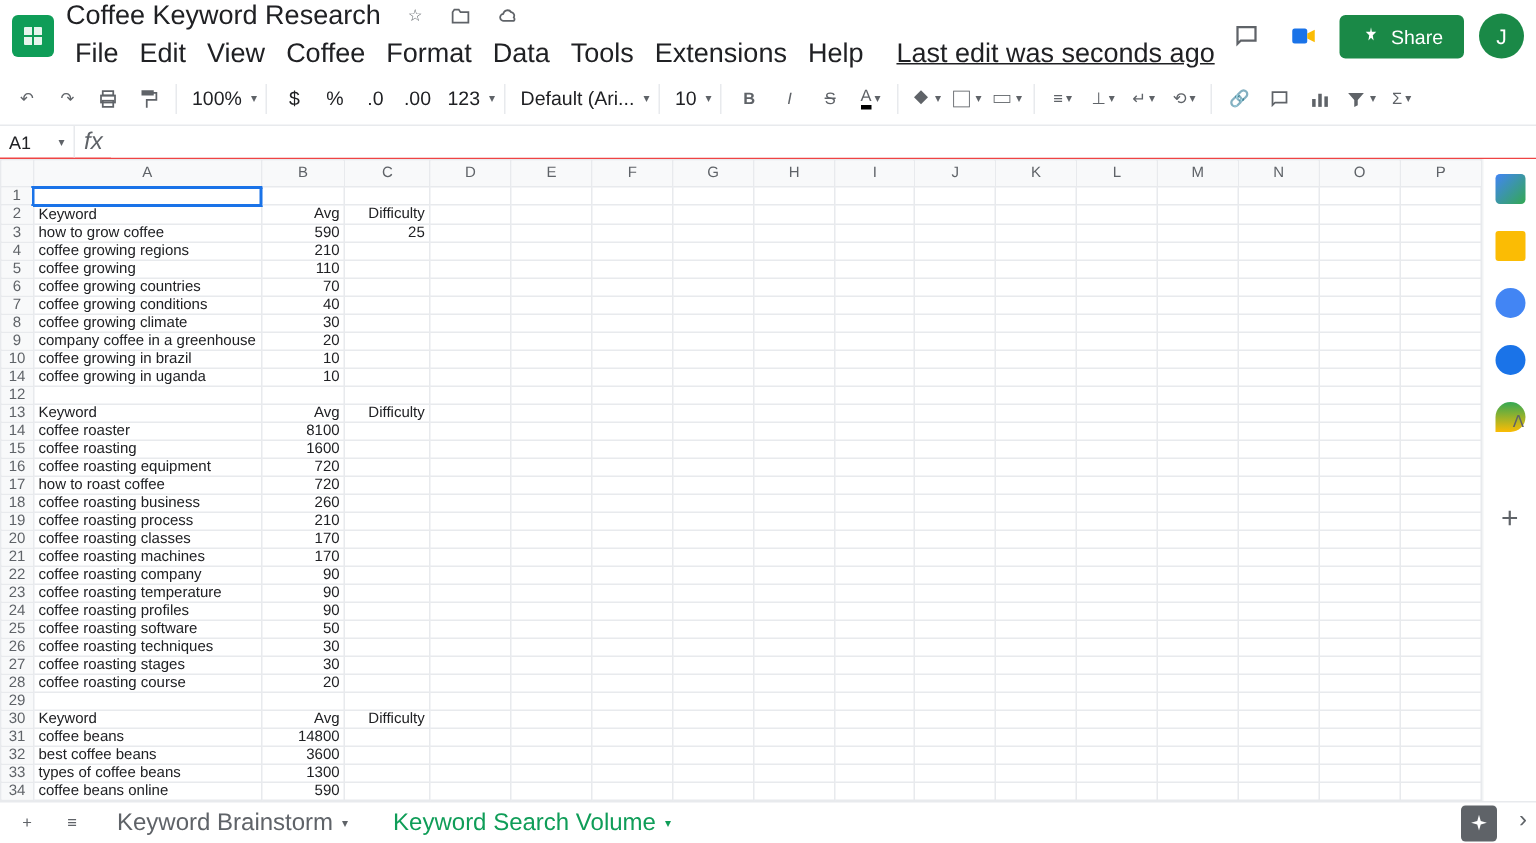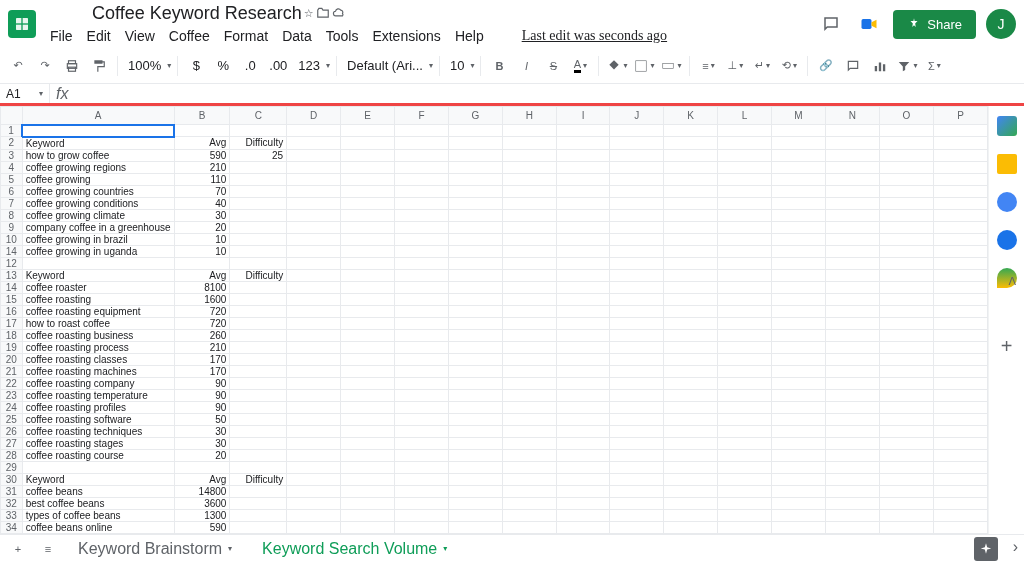--- a/index.html
+++ b/index.html
@@ -1,37 +1,37 @@
 <!DOCTYPE html>
 <html><head>
 <meta charset="utf-8">
 <style>
 * { margin:0; padding:0; box-sizing:border-box; }
 body { font-family:Arial,sans-serif; font-size:11px; color:#202124; background:#fff; width:1024px; height:562px; overflow:hidden; position:relative; }
 .header { display:flex; align-items:center; padding:4px 8px; height:48px; }
 .logo { width:28px; height:28px; background:#0f9d58; border-radius:4px; display:flex; align-items:center; justify-content:center; margin-right:8px; }
 .logo svg { width:16px; height:16px; }
 .title-area { flex:1; }
-.title-row { display:flex; align-items:center; gap:2px;margin-left:48px; }
+.title-row { display:flex; align-items:center; gap:18px; }
 .doc-title { font-size:18px; color:#202124; }
 .title-icon { color:#5f6368; display:flex; align-items:center; }
 .menubar { display:flex; gap:2px; margin-top:2px; }
-.menubar span { padding:2px 6px; color:#202124; font-size:14px; cursor:pointer; border-radius:3px; }
-.lastedit { color:#5f6368; font-size:13px; text-decoration:underline; margin-left:24px; cursor:pointer;font-family:Liberation Serif, serif; }
+.menubar span { padding:2px 6px; color:#202124; font-size:18px; cursor:pointer; border-radius:3px; }
+.lastedit { color:#5f6368; font-size:13px; text-decoration:underline; margin-left:8px; cursor:pointer; }
 .header-right { display:flex; align-items:center; gap:10px; margin-left:auto; }
 .icon-btn { width:28px; height:28px; display:flex; align-items:center; justify-content:center; border-radius:50%; cursor:pointer; color:#5f6368; }
 .share-btn { background:#1a8947; color:#fff; padding:7px 14px; border-radius:4px; font-size:13px; font-weight:500; display:flex; align-items:center; gap:6px; cursor:pointer; }
 .avatar { width:30px; height:30px; border-radius:50%; background:#1a8947; color:#fff; display:flex; align-items:center; justify-content:center; font-size:14px; font-weight:500; }
 .toolbar { display:flex; align-items:center; height:36px; border-bottom:1px solid #e8eaed; padding:0 6px; gap:3px; }
 .tb-btn { min-width:24px; height:24px; display:flex; align-items:center; justify-content:center; cursor:pointer; color:#5f6368; border-radius:3px; position:relative; }
 .tb-dd::after { content:'▾'; font-size:8px; margin-left:2px; color:#5f6368; }
 .tb-sep { width:1px; height:20px; background:#e8eaed; margin:0 3px; }
 .tb-text { font-size:13px; color:#202124; padding:0 4px; }
 .chevup { position:absolute; right:8px; top:50%; transform:translateY(-50%); color:#5f6368; }
-.namebox-row { display:flex; align-items:center; height:22px; border-bottom:3px solid #ef4444; }
+.namebox-row { display:flex; align-items:center; height:22px; border-bottom:1px solid #ef4444; }
 .namebox { width:50px; font-size:12px; padding:0 6px; color:#202124; display:flex; align-items:center; border-right:1px solid #e8eaed; height:100%; }
 .namebox::after { content:'▾'; font-size:8px; margin-left:auto; color:#5f6368; }
 .fx { padding:0 6px; color:#5f6368; font-style:italic; font-size:16px; }
 .formula-input { flex:1; height:100%; border:none; outline:none; padding:0 4px; font-size:12px; }
 .sheet-area { display:flex; height:calc(562px - 48px - 36px - 22px - 28px); }
 .sheet-scroll { flex:1; overflow:auto; position:relative; }
 .grid { border-collapse:collapse; table-layout:fixed; }
 .grid th, .grid td { border:1px solid #e8eaed; height:12px; padding:0 3px; font-size:10px; white-space:nowrap; overflow:hidden; }
 .grid th { background:#f8f9fa; font-weight:normal; color:#5f6368; text-align:center; position:relative; }
 .col-header { height:18px; }

